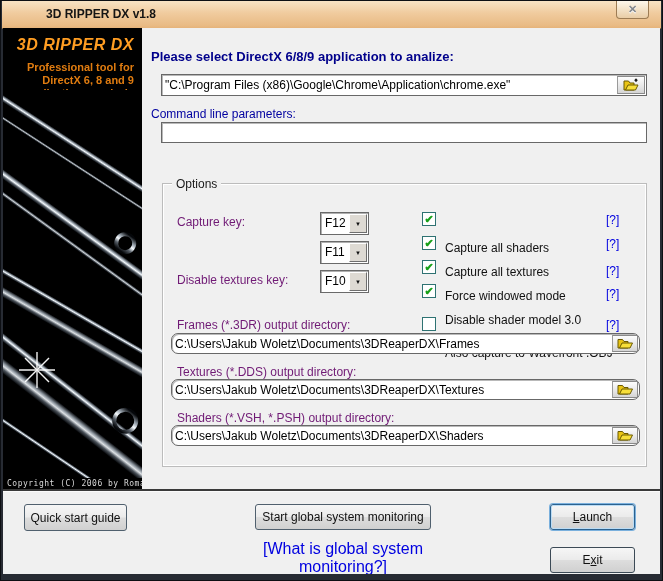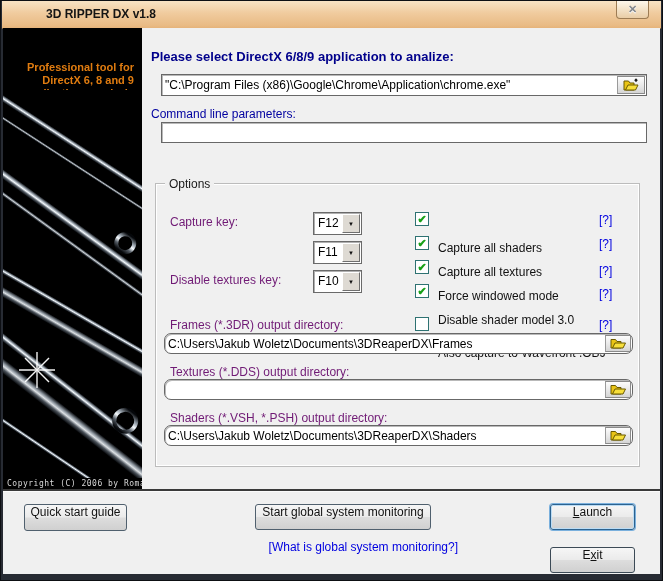--- a/index.html
+++ b/index.html
@@ -37,21 +37,21 @@
           background:transparent;font-family:"Liberation Sans",sans-serif;font-size:12px;color:#000;padding:0;width:calc(100% - 31px);}
   .sunken.no-btn input{right:3px;width:calc(100% - 6px);}
   .app-input{left:158px;top:46px;width:484px;height:20px;}
   .cmd-input{left:158px;top:94px;width:484px;height:19px;}
   .icon-btn{position:absolute;right:1px;top:1px;bottom:1px;width:26px;
             background:linear-gradient(#fdfdfd,#e8e8e8 55%,#d5d5d5);
             border:1px solid #8a8a8a;border-left-color:#9a9a9a;
             display:flex;align-items:center;justify-content:center;cursor:pointer;}
   .icon-btn svg{display:block;}
   
-  .groupbox{position:absolute;left:152px;top:155px;width:483px;height:282px;
+  .groupbox{position:absolute;left:159px;top:155px;width:483px;height:282px;
             border:1px solid #bcbcbc;box-shadow:inset 0 0 0 1px #ffffff;text-decoration:underline;}
   .group-legend{position:absolute;left:9px;top:-7px;background:#f0f0f0;padding:0 4px;font-size:12px;color:#1a1a1a;}
   .gb-label{position:absolute;font-size:12px;color:#701a75;}
   
   .combo{position:absolute;left:157px;width:47px;height:21px;background:#fff;
          border:1px solid #6a6a6a;box-shadow:inset 1px 1px 0 #b0b0b0;cursor:pointer;}
   .combo-text{position:absolute;left:4px;top:3px;font-size:12px;color:#000;}
   .combo-btn{position:absolute;right:1px;top:1px;bottom:1px;width:16px;background:#dedad3;
              border-top:1px solid #fff;border-left:1px solid #fff;
              border-right:1px solid #6f6f6f;border-bottom:1px solid #6f6f6f;
@@ -61,45 +61,46 @@
   .checkbox{position:absolute;left:0;top:0;width:12px;height:12px;background:#fff;
             border:1px solid #2e7272;display:flex;align-items:center;justify-content:center;cursor:pointer;}
   .checkbox .check{color:#18a018;font-size:11px;font-weight:bold;line-height:10px;margin-top:-1px;}
   .checkrow .cb-label{position:absolute;left:23px;top:1px;font-size:12px;color:#111;white-space:nowrap;margin-top:28px;}
   .help-link{position:absolute;font-size:12px;color:#0000e0;cursor:pointer;white-space:nowrap;}
   
   .dir-input{left:8px;width:467px;height:19px;border-radius:7px;}
   
   .btn{position:absolute;background:linear-gradient(#f6f6f6,#ebebeb 48%,#dddddd 52%,#d0d0d0);
        border:1px solid #50606e;border-radius:3px;font-family:"Liberation Sans",sans-serif;
-       font-size:12px;color:#111;display:flex;justify-content:center;cursor:pointer;}
+       font-size:12px;color:#111;display:flex;align-items:center;justify-content:center;cursor:pointer;}
   .btn-quick{left:21px;top:476px;width:101px;height:25px;}
   .btn-monitor{left:252px;top:476px;width:174px;height:24px;}
   .btn-launch{left:547px;top:476px;width:83px;height:24px;
               border:1px solid #2c628f;box-shadow:0 0 0 1px #7ab0dd, inset 0 0 0 1px #bcdcf4;}
   .btn-exit{left:547px;top:511px;width:83px;height:24px;border-color:#3c4a56;margin-top:8px;}
   .accel{text-decoration:underline;}
-  .monitor-link{position:absolute;left:225px;top:512px;width:230px;text-align:right;
-                font-size:12px;color:#0000e0;cursor:pointer;}
+  .monitor-link{position:absolute;left:225px;top:512px;width:230px;text-align:center;
+                font-size:16px;color:#0000e0;cursor:pointer;}
 </style>
 </head>
 <body>
 
 <div class="window">
 
   <div class="titlebar">
     <span class="title-text">3D RIPPER DX v1.8</span>
     <div class="close-btn">
       <span>✕</span>
     </div>
   </div>
 
   <div class="client">
 
     <div class="sidebar">
+      <div class="brand">3D RIPPER DX</div>
       <div class="tagline">
         <span>Professional tool for</span>
         <span>DirectX 6, 8 and 9</span>
         <span>applications analyzis</span>
       </div>
       <svg class="instruments" viewBox="0 0 139 388" preserveAspectRatio="none">
         <defs>
           <linearGradient id="metal" x1="0" y1="0" x2="0" y2="1">
             <stop offset="0" stop-color="#05070a"></stop>
             <stop offset="0.3" stop-color="#9aa4ae"></stop>
@@ -225,20 +226,21 @@
         <div class="icon-btn" style="width:24px">
           <svg width="16" height="13" viewBox="0 0 16 13">
             <path d="M1 11 L1 2.5 L5.5 2.5 L7 4.5 L11 4.5 L11 11 Z" fill="#e9c415" stroke="#6b5a00" stroke-width="1"></path>
             <path d="M2.5 11 L5 6 L15.5 6 L13 11 Z" fill="#f7df3a" stroke="#6b5a00" stroke-width="1"></path>
           </svg>
         </div>
       </div>
 
       <span class="gb-label" style="left:14px;top:181px">Textures (*.DDS) output directory:</span>
       <div class="sunken dir-input" style="top:195px">
+        <input type="text" value="C:\Users\Jakub Woletz\Documents\3DReaperDX\Textures" style="">
         <div class="icon-btn" style="width:24px">
           <svg width="16" height="13" viewBox="0 0 16 13">
             <path d="M1 11 L1 2.5 L5.5 2.5 L7 4.5 L11 4.5 L11 11 Z" fill="#e9c415" stroke="#6b5a00" stroke-width="1"></path>
             <path d="M2.5 11 L5 6 L15.5 6 L13 11 Z" fill="#f7df3a" stroke="#6b5a00" stroke-width="1"></path>
           </svg>
         </div>
       </div>
 
       <span class="gb-label" style="left:14px;top:227px">Shaders (*.VSH, *.PSH) output directory:</span>
       <div class="sunken dir-input" style="top:241px">

